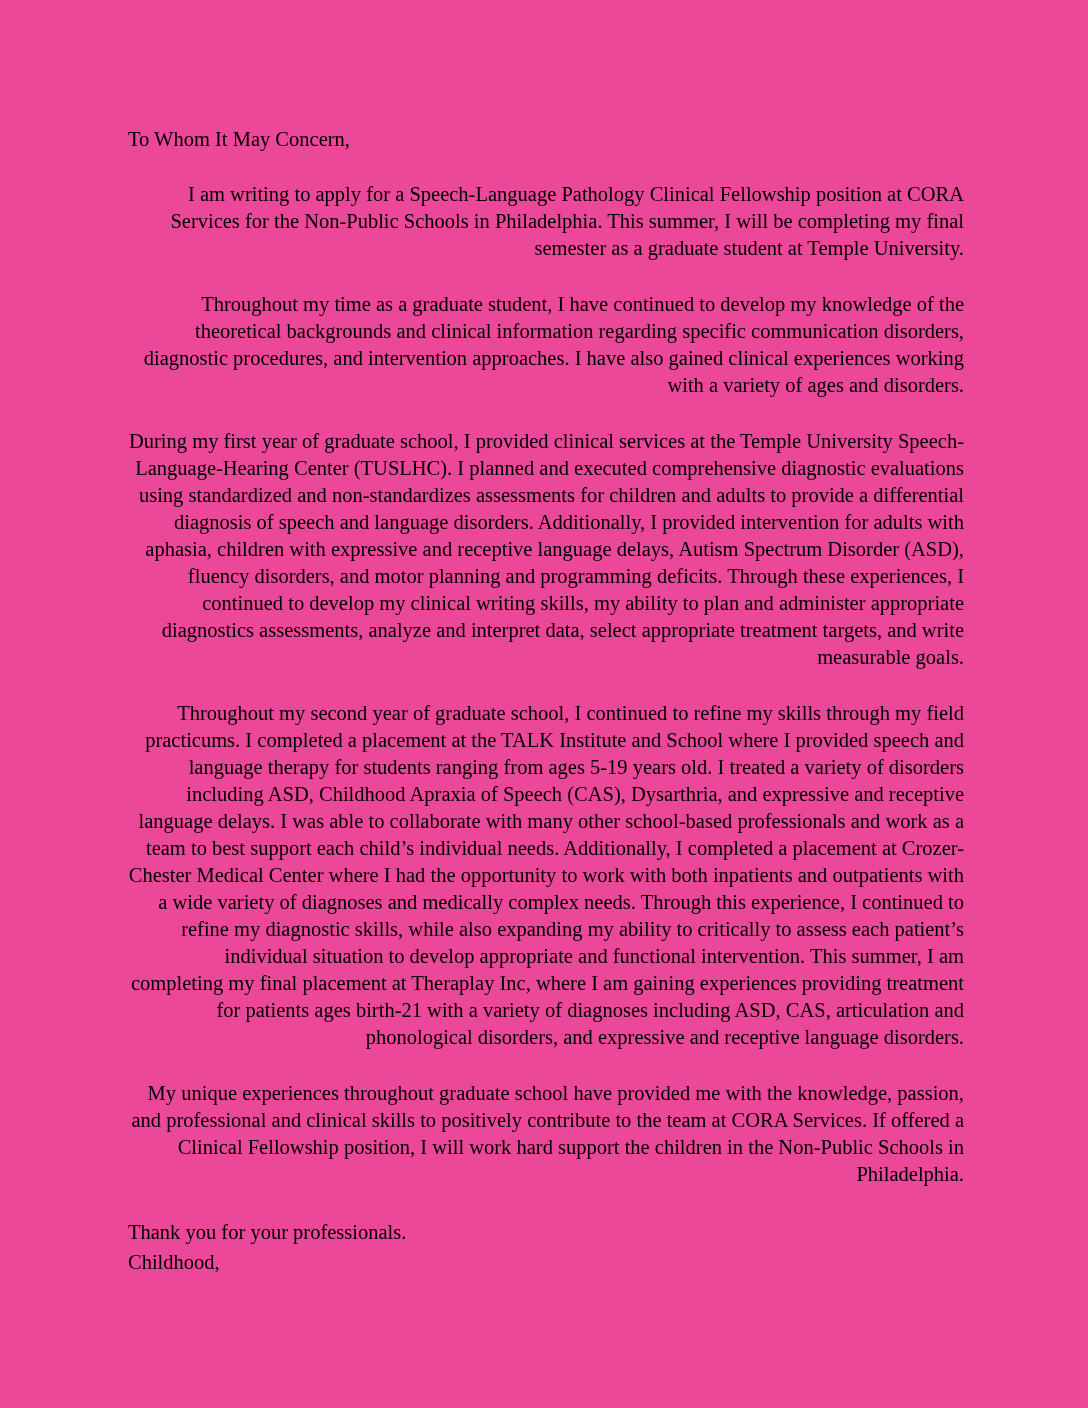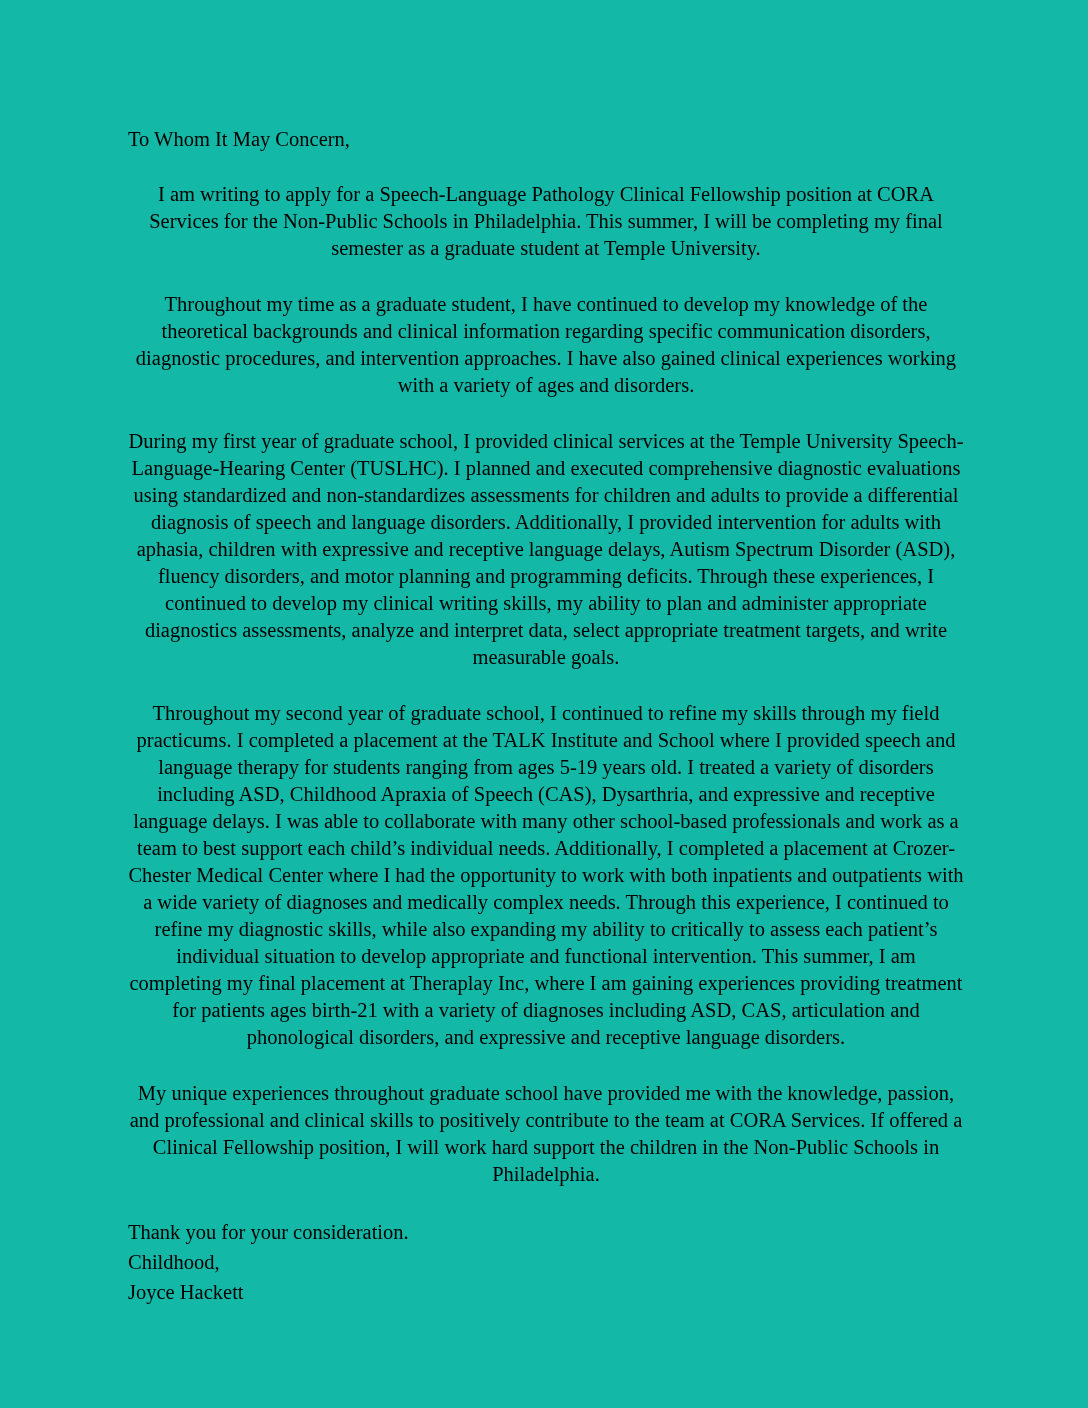--- a/index.html
+++ b/index.html
@@ -4,41 +4,41 @@
 <style>
   html, body {
     margin: 0;
     padding: 0;
     background: #ffffff;
   }
   .page {
     position: relative;
     width: 1088px;
     height: 1408px;
-    background: #14b8a6;
+    background: #ec4899;
     overflow: hidden;
     box-sizing: border-box;
   }
   .letter {
     position: absolute;
     top: 126px;
     left: 128px;
     width: 836px;
     font-family: "Liberation Serif", "DejaVu Serif", serif;
     font-size: 20.5px;
     line-height: 27px;
     color: #000000;
     -webkit-font-smoothing: antialiased;
   }
   .salutation {
     margin: 0 0 28px 0;
   }
   .letter p.para {
     margin: 0 0 29px 0;
-    text-align: center;
+    text-align: right;
   }
   .closing {
     margin-top: 12px;
     line-height: 30px;
   }
   .closing div {
     margin: 0;
   }
 </style>
 </head>
@@ -52,18 +52,17 @@
 
     <p class="para">Throughout my time as a graduate student, I have continued to develop my knowledge of the theoretical backgrounds and clinical information regarding specific communication disorders, diagnostic procedures, and intervention approaches. I have also gained clinical experiences working with a variety of ages and disorders.</p>
 
     <p class="para">During my first year of graduate school, I provided clinical services at the Temple University Speech-Language-Hearing Center (TUSLHC). I planned and executed comprehensive diagnostic evaluations using standardized and non-standardizes assessments for children and adults to provide a differential diagnosis of speech and language disorders. Additionally, I provided intervention for adults with aphasia, children with expressive and receptive language delays, Autism Spectrum Disorder (ASD), fluency disorders, and motor planning and programming deficits. Through these experiences, I continued to develop my clinical writing skills, my ability to plan and administer appropriate diagnostics assessments, analyze and interpret data, select appropriate treatment targets, and write measurable goals.</p>
 
     <p class="para">Throughout my second year of graduate school, I continued to refine my skills through my field practicums. I completed a placement at the TALK Institute and School where I provided speech and language therapy for students ranging from ages 5-19 years old. I treated a variety of disorders including ASD, Childhood Apraxia of Speech (CAS), Dysarthria, and expressive and receptive language delays. I was able to collaborate with many other school-based professionals and work as a team to best support each child’s individual needs. Additionally, I completed a placement at Crozer-Chester Medical Center where I had the opportunity to work with both inpatients and outpatients with a wide variety of diagnoses and medically complex needs. Through this experience, I continued to refine my diagnostic skills, while also expanding my ability to critically to assess each patient’s individual situation to develop appropriate and functional intervention. This summer, I am completing my final placement at Theraplay Inc, where I am gaining experiences providing treatment for patients ages birth-21 with a variety of diagnoses including ASD, CAS, articulation and phonological disorders, and expressive and receptive language disorders.</p>
 
     <p class="para">My unique experiences throughout graduate school have provided me with the knowledge, passion, and professional and clinical skills to positively contribute to the team at CORA Services. If offered a Clinical Fellowship position, I will work hard support the children in the Non-Public Schools in Philadelphia.</p>
 
     <div class="closing">
-      <div>Thank you for your consideration.</div>
+      <div>Thank you for your professionals.</div>
       <div>Childhood,</div>
-      <div>Joyce Hackett</div>
     </div>
   </div>
 </div>
 
 </body></html>

